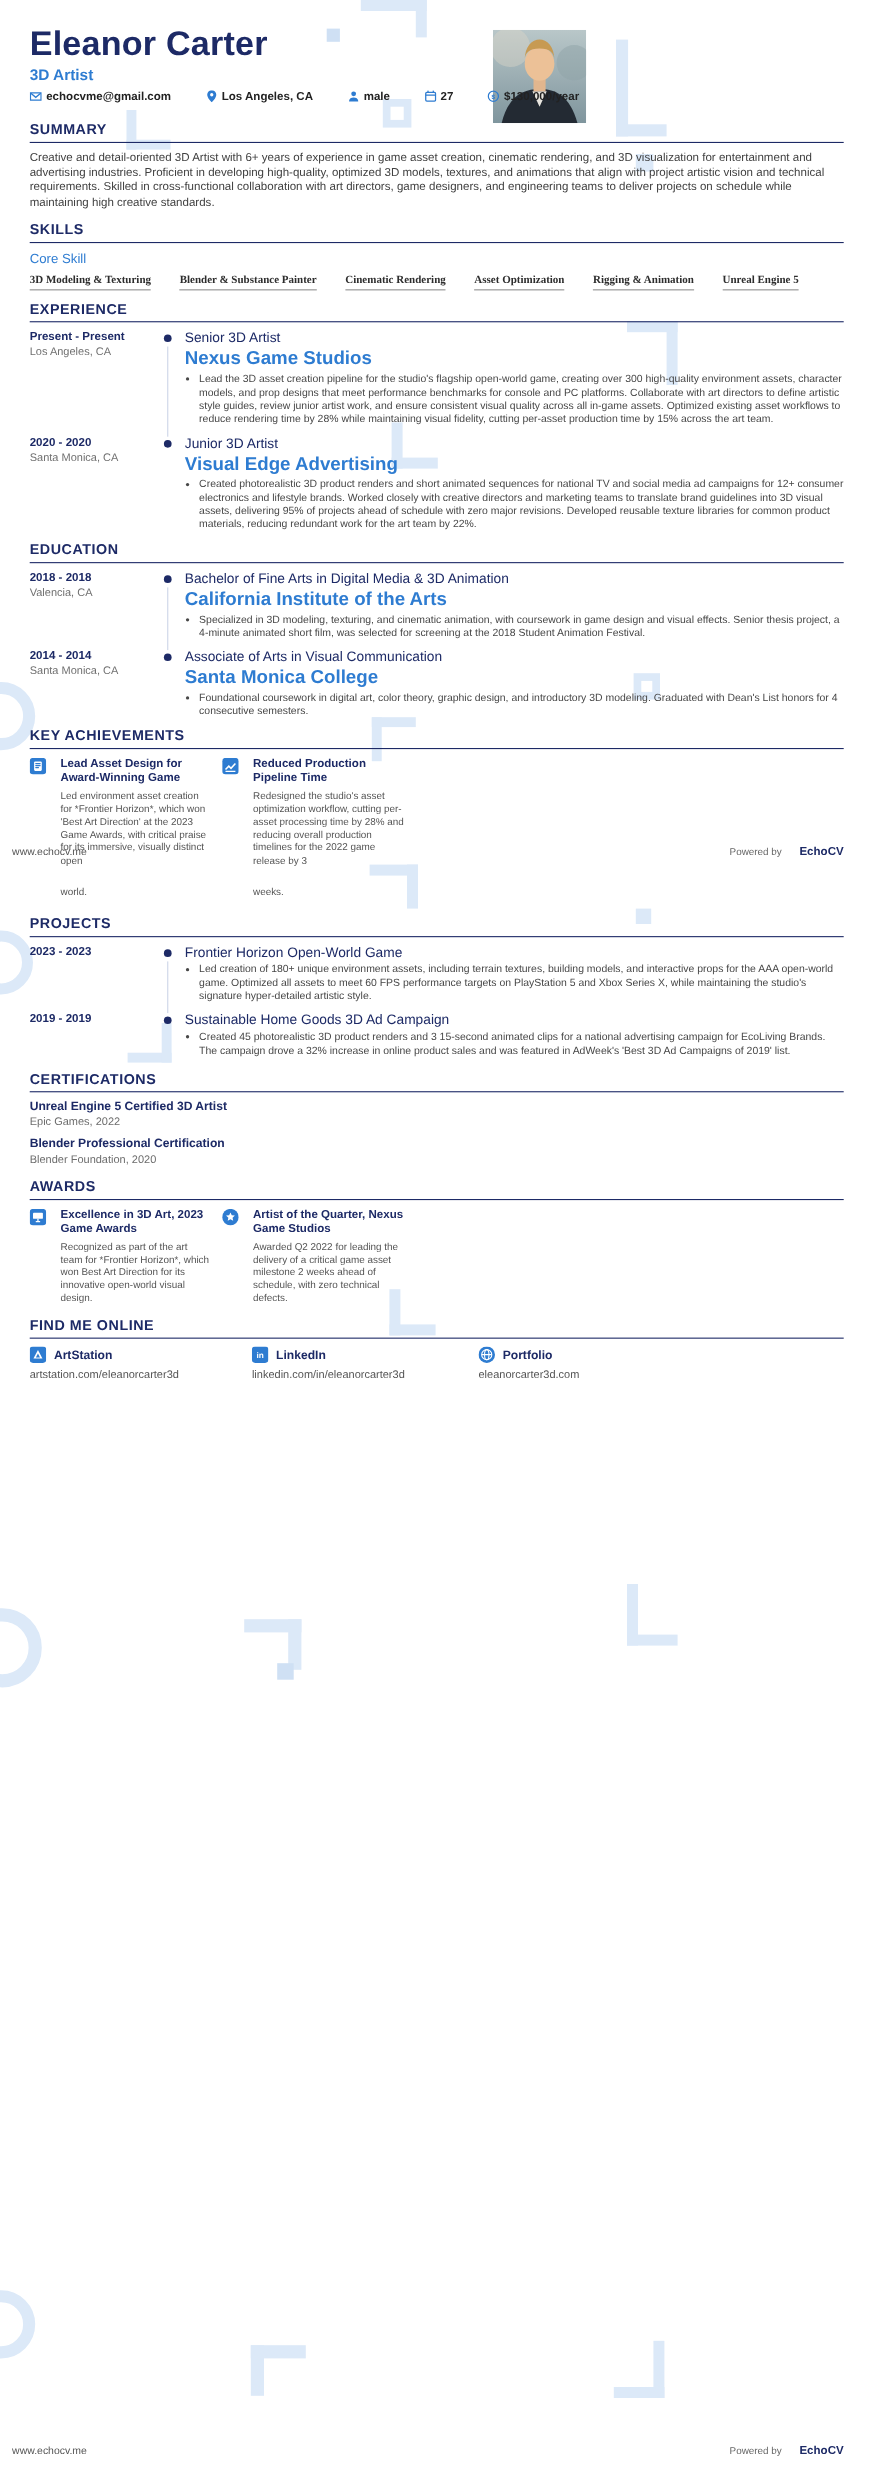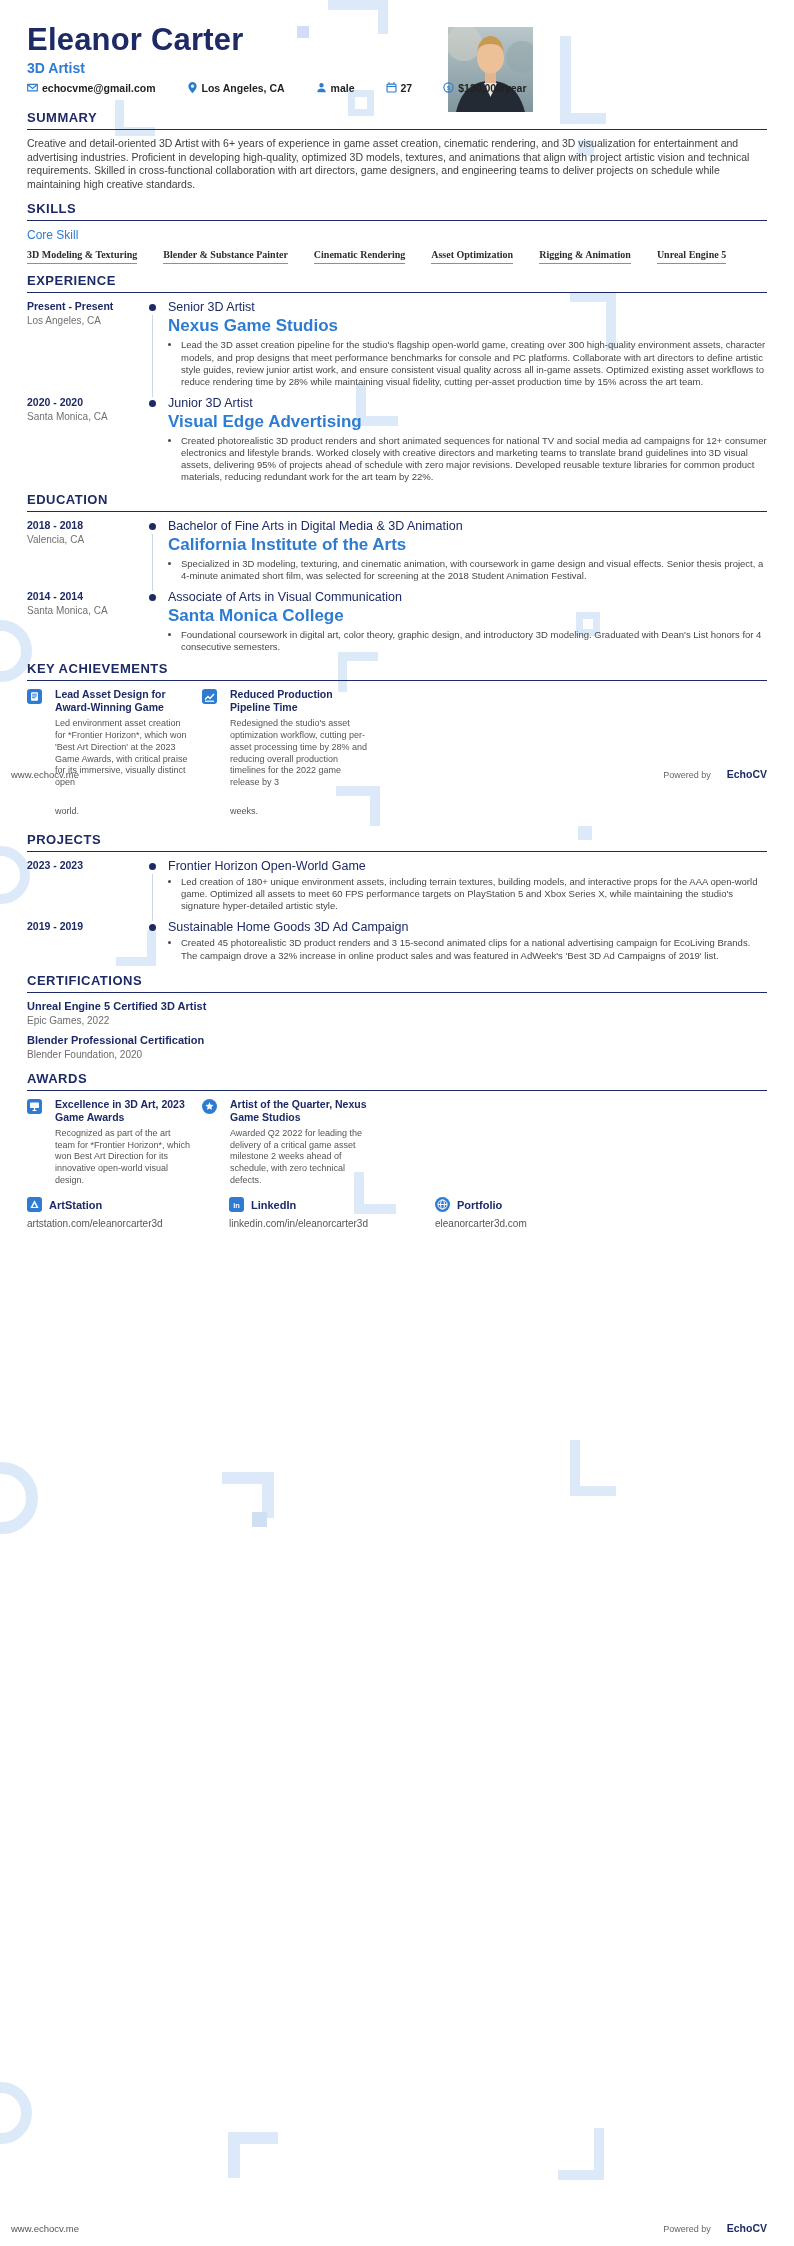--- a/index.html
+++ b/index.html
@@ -368,20 +368,21 @@
           </div>
           <div>
             <div class="ach-title">Artist of the Quarter, Nexus Game Studios</div>
             <div class="ach-text">Awarded Q2 2022 for leading the delivery of a critical game asset milestone 2 weeks ahead of schedule, with zero technical defects.</div>
           </div>
         </div>
       </div>
     </section>
 
     <section class="s-online">
+      <h2 class="sec-h">FIND ME ONLINE</h2>
       <div class="online-grid">
         <div>
           <div class="online-head">
             <svg width="15" height="15" viewBox="0 0 15 15">
                 <rect width="15" height="15" rx="3" fill="#2e7cd1"></rect>
                 <path d="M7.5 3.2L11.6 11H3.4z" fill="#fff"></path>
                 <path d="M7.5 6.5L9.4 10H5.6z" fill="#2e7cd1"></path>
               </svg>
             <span class="online-label link">ArtStation</span>
           </div>

